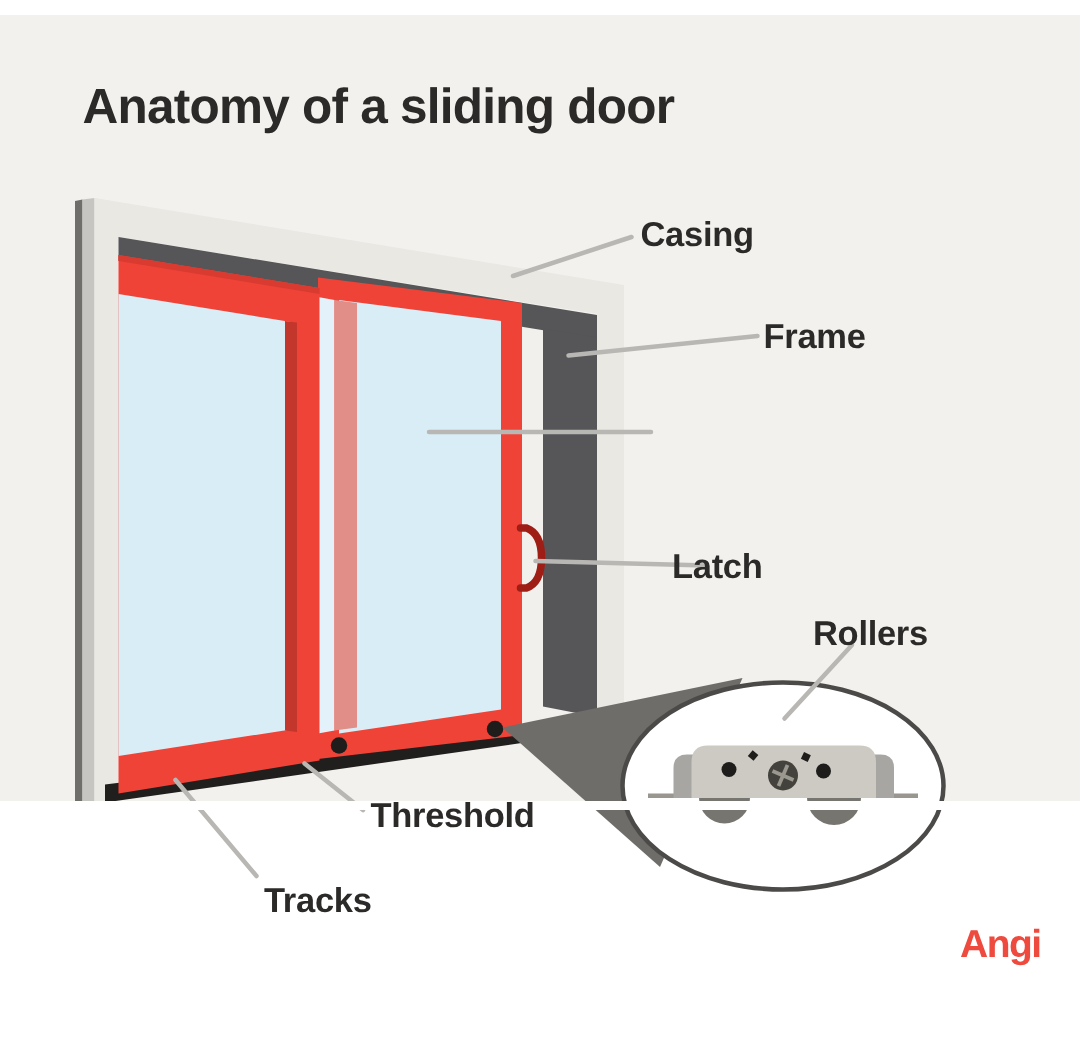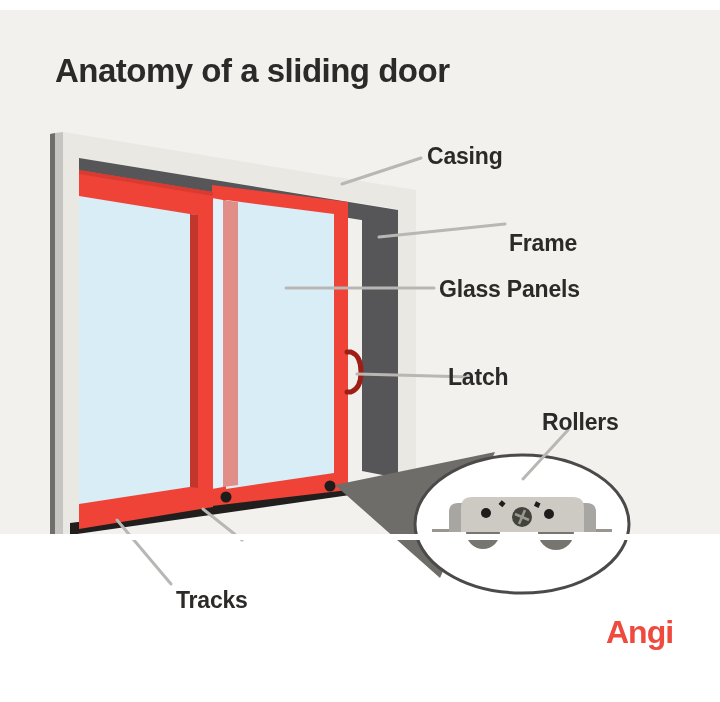--- a/index.html
+++ b/index.html
@@ -21,29 +21,29 @@
     font-size:33px;font-weight:800;letter-spacing:-0.5px;
     color:var(--ink,#2b2a28);
   }
   svg.scene{position:absolute;left:0;top:0;}
   .lbl{
     position:absolute;
     font-size:23px;font-weight:800;letter-spacing:-0.2px;
     color:var(--ink,#2b2a28);white-space:nowrap;
   }
   .lbl-casing{left:427px;top:143px;}
-  .lbl-frame{left:509px;top:211px;margin-top:19px;}
+  .lbl-frame{left:509px;top:211px;}
   .lbl-glass{left:439px;top:276px;}
   .lbl-latch{left:448px;top:364px;}
   .lbl-rollers{left:542px;top:409px;}
   .lbl-threshold{left:247px;top:530px;}
   .lbl-tracks{left:176px;top:560px;margin-top:27px;}
   .brand{
-    position:absolute;left:606px;top:614px;
-    font-size:32px;font-weight:800;letter-spacing:-1px;
+    position:absolute;left:640px;top:614px;
+    font-size:26px;font-weight:800;letter-spacing:-1px;
     color:var(--brand,#ee4a3e);
   }
 </style>
 </head>
 <body>
 
 <div class="canvas">
 
   <svg class="scene" width="720" height="702" viewBox="0 0 720 702">
 
@@ -104,19 +104,19 @@
     </g>
   </svg>
 
   <div class="strip top"></div>
   <div class="strip bottom"></div>
 
   <div class="title">Anatomy of a sliding door</div>
 
   <div class="lbl lbl-casing">Casing</div>
   <div class="lbl lbl-frame">Frame</div>
-  <div class="lbl lbl-glass">Glass Panels</div>
   <div class="lbl lbl-latch">Latch</div>
   <div class="lbl lbl-rollers">Rollers</div>
+  <div class="lbl lbl-threshold">Threshold</div>
   <div class="lbl lbl-tracks">Tracks</div>
 
   <div class="brand">Angi</div>
 </div>
 
 </body></html>

